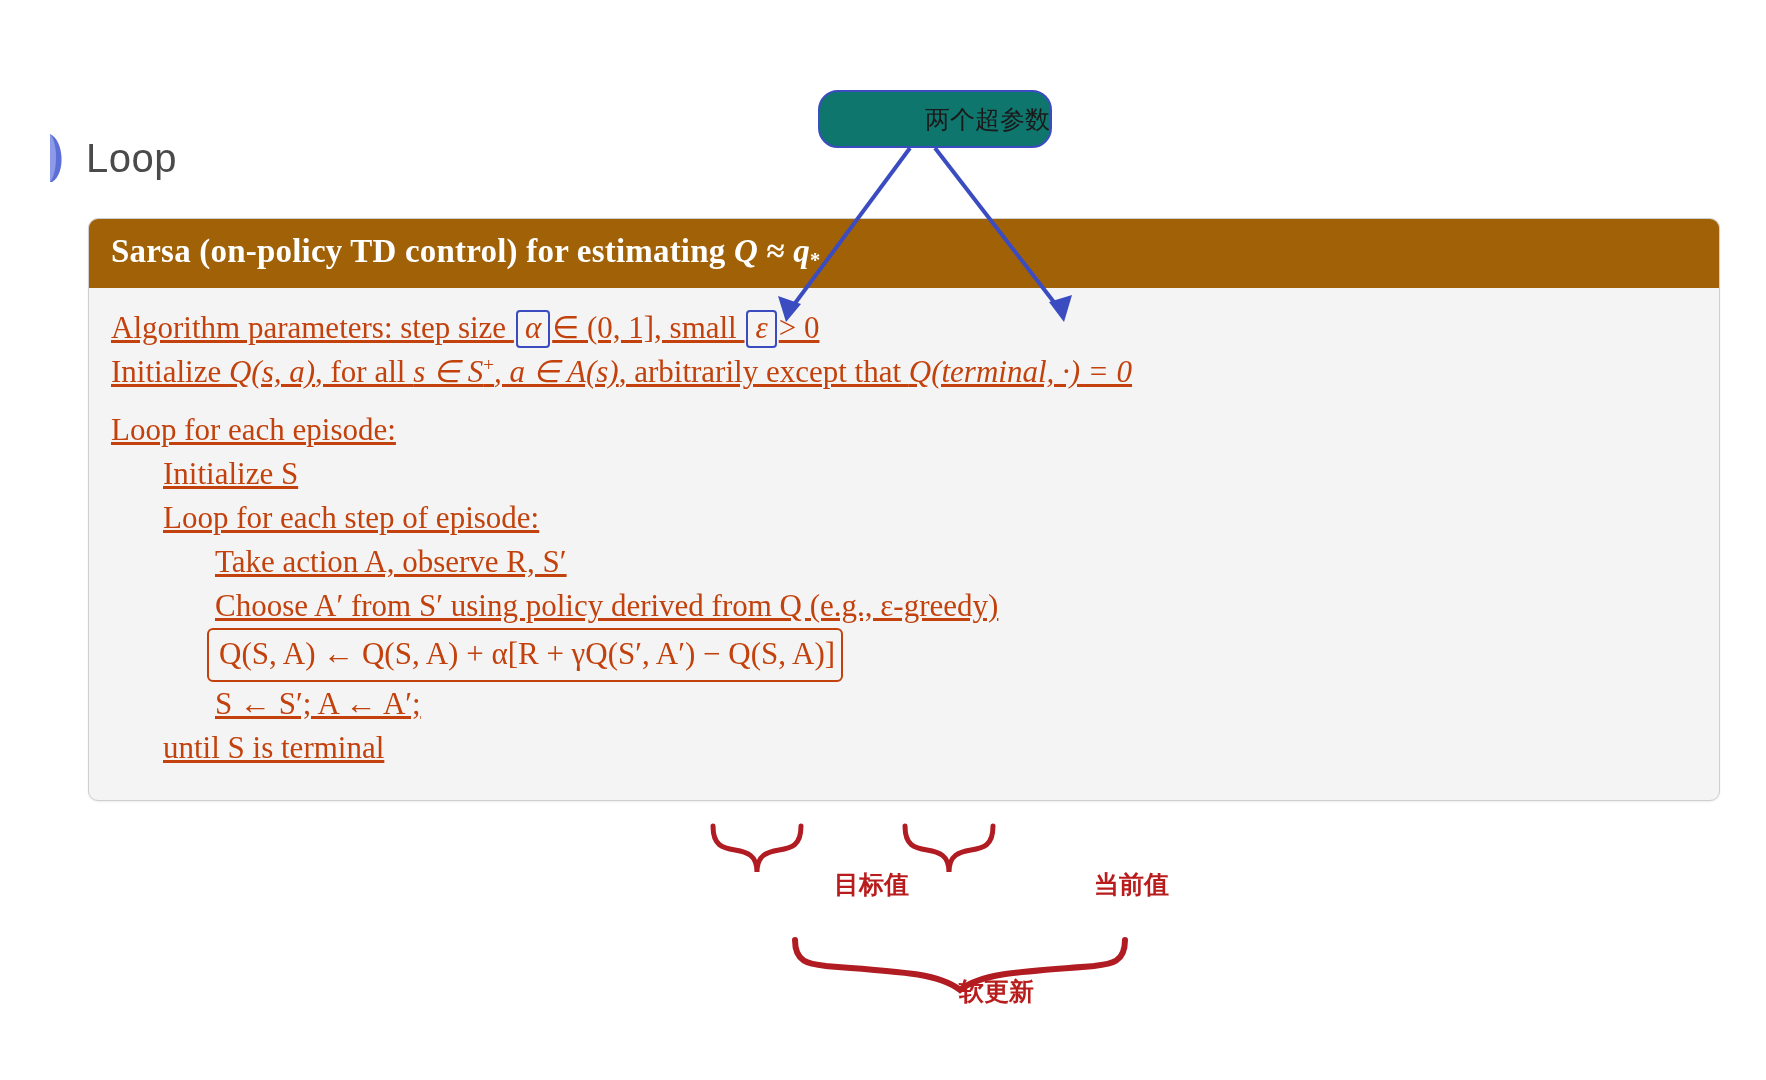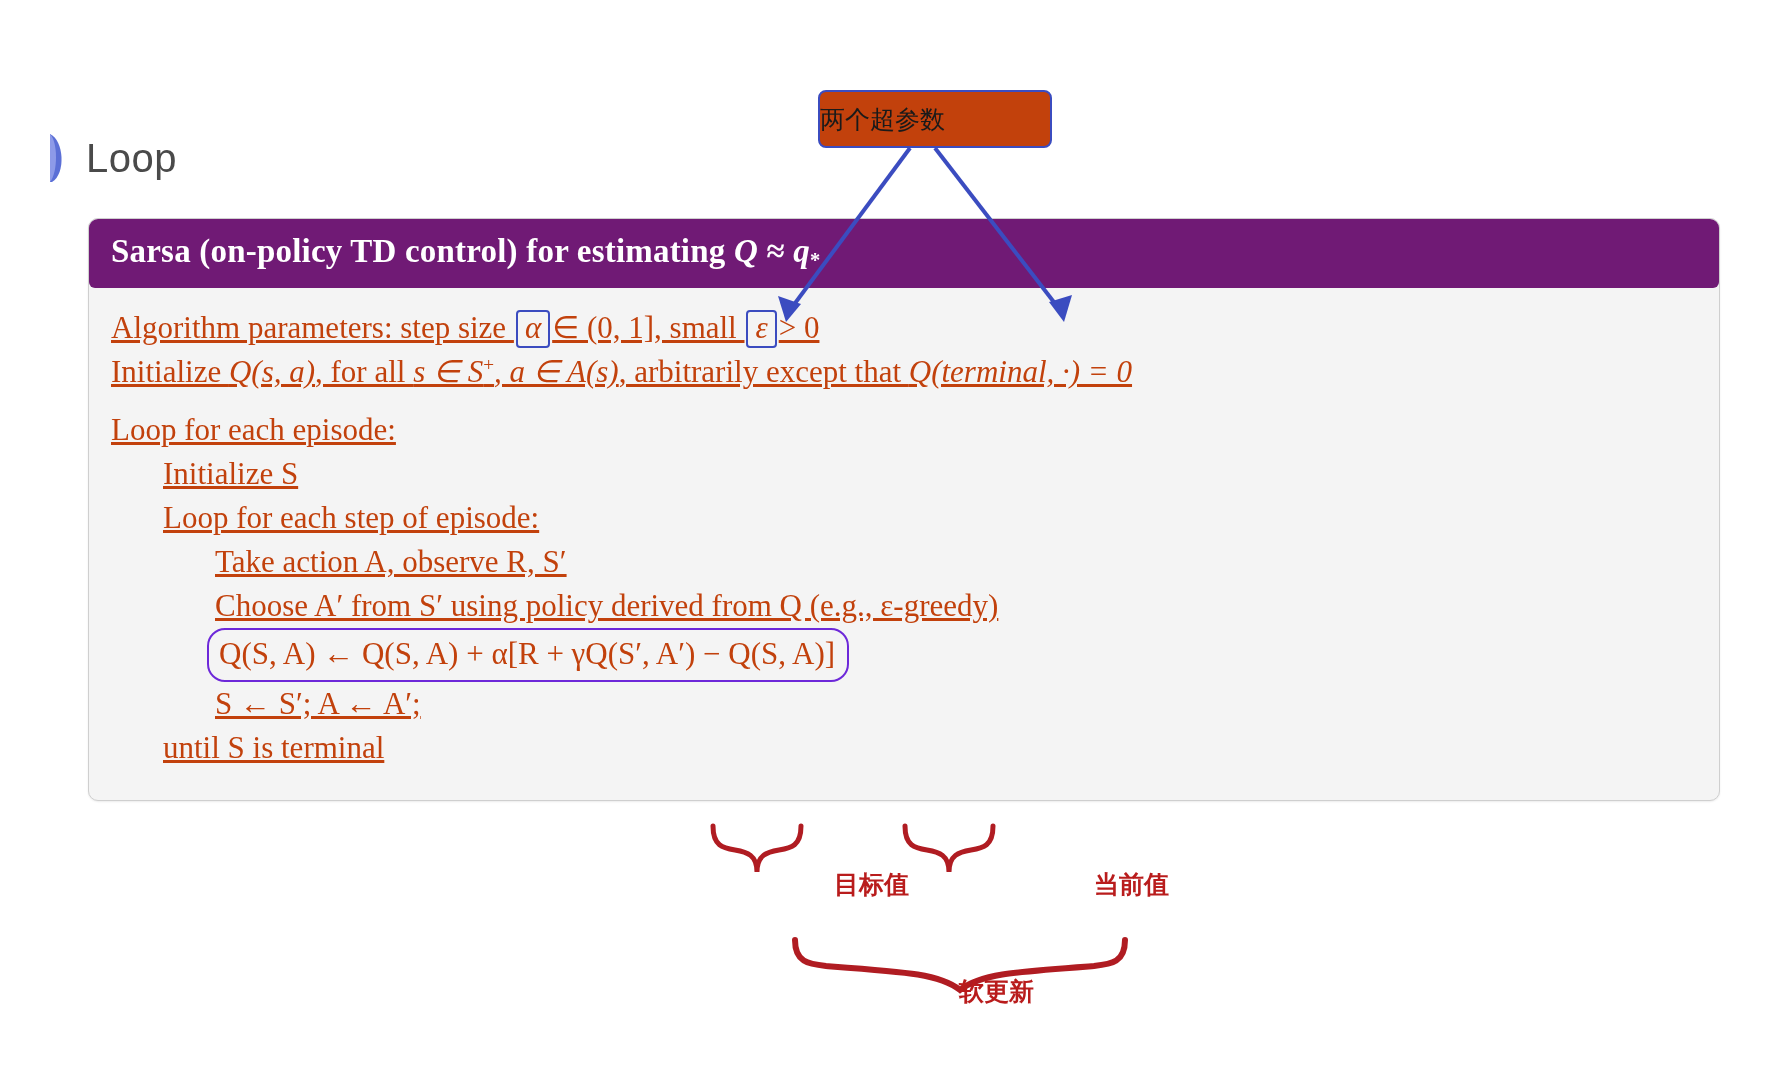--- a/index.html
+++ b/index.html
@@ -51,28 +51,27 @@
     left: 88px;
     top: 218px;
     width: 1630px;
     border: 1px solid #cfcfcf;
     border-radius: 10px;
     background: #f4f4f4;
     box-shadow: 0 1px 2px rgba(0,0,0,0.08);
     overflow: hidden;
   }
   .algo-header {
-    background: #701a75;
+    background: #a16207;
     color: #ffffff;
     padding: 14px 22px 16px 22px;
     font-size: 33px;
     font-weight: bold;
     font-family: "Liberation Serif", serif;
     letter-spacing: 0.2px;
-    border-radius: 6px;
   }
   .algo-header .mi { font-style: italic; }
   .algo-body {
     padding: 18px 22px 30px 22px;
     font-size: 31px;
     line-height: 1.42;
     color: #c2410c;
     text-decoration: underline;
   }
   .ln { white-space: nowrap; }
@@ -89,39 +88,39 @@
     border: 2px solid #3b4cc0;
     border-radius: 4px;
     padding: 0 7px 1px 7px;
     margin: 0 2px;
     line-height: 1.05;
   }
 
   
   .update-box {
     display: inline-block;
-    border: 2px solid #6d28d9;
-    border-radius: 18px;
-    padding: 2px 12px 4px 10px;
+    border: 2px solid #c2410c;
+    border-radius: 6px;
+    padding: 2px 6px 4px 10px;
     margin-left: -8px;
   }
 
   
   .callout {
     position: absolute;
     left: 818px;
     top: 90px;
     width: 230px;
     height: 54px;
     border: 2px solid #3b4cc0;
-    border-radius: 8px;
-    background: #c2410c;
+    border-radius: 20px;
+    background: #0f766e;
     display: flex;
     align-items: center;
-    justify-content: flex-start;
+    justify-content: flex-end;
     font-family: "Liberation Sans", sans-serif;
     font-size: 25px;
     color: #1a1a1a;
     z-index: 5;
   }
 
   
   .overlay {
     position: absolute;
     left: 0; top: 0;

